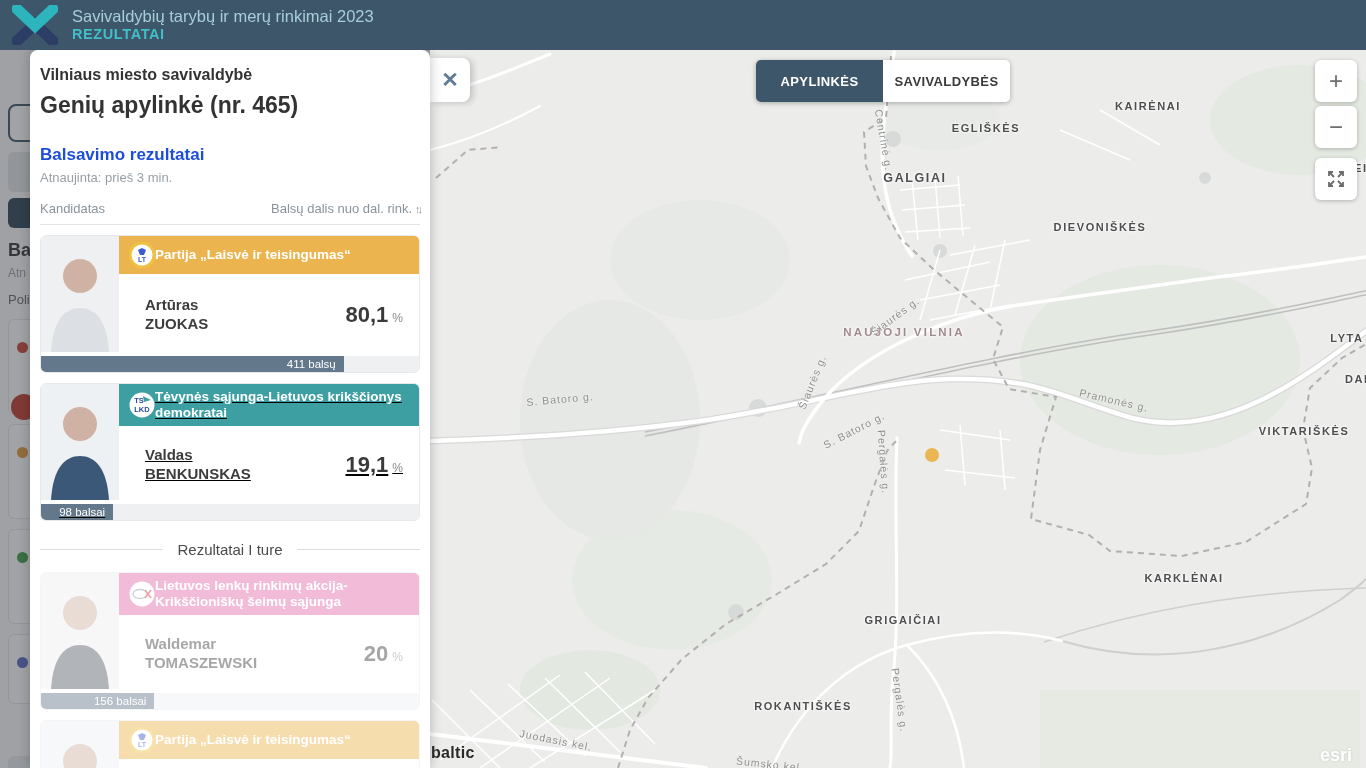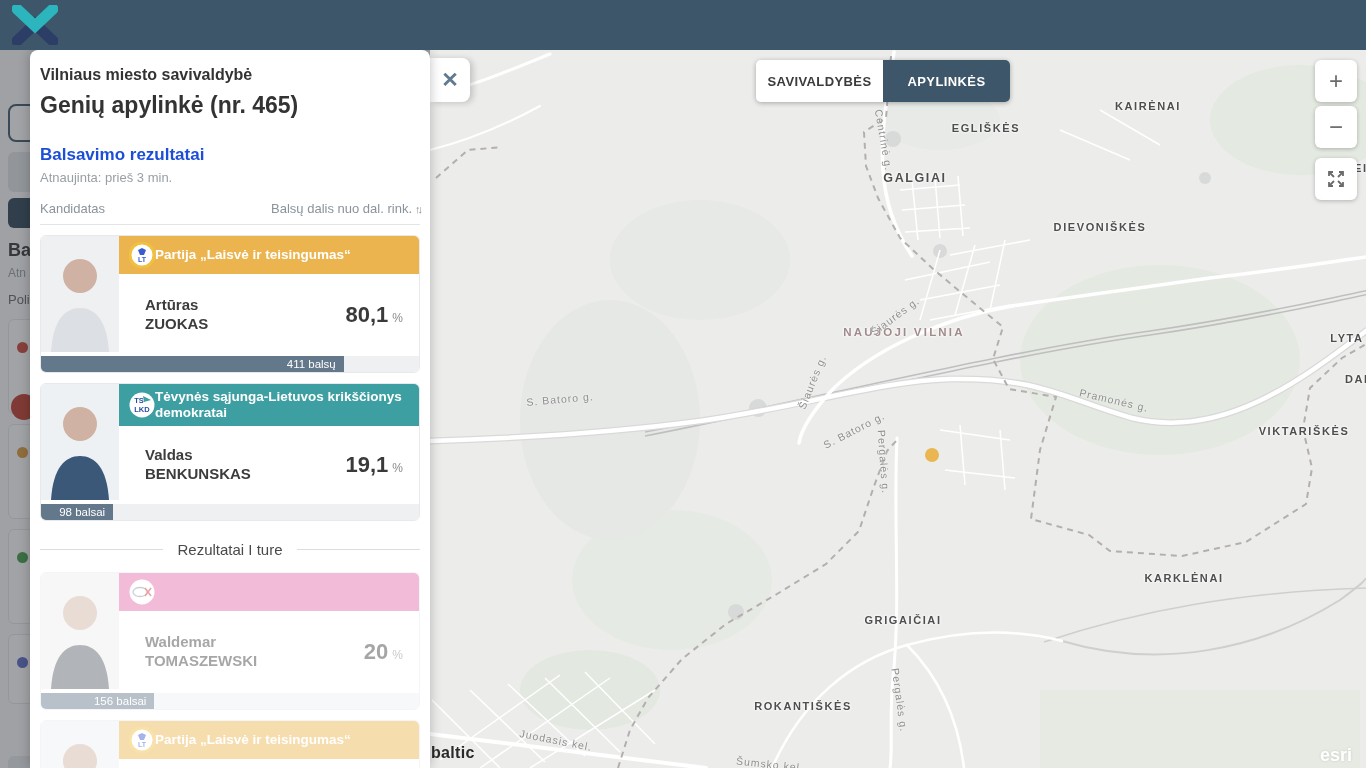--- a/index.html
+++ b/index.html
@@ -164,22 +164,22 @@
       <span class="street" style="left: 854px; top: 380px; transform: translate(-50%, -50%) rotate(-27deg);">S. Batoro g.</span>
       <span class="street" style="left: 560px; top: 349px; transform: translate(-50%, -50%) rotate(-5deg);">S. Batoro g.</span>
       <span class="street" style="left: 884px; top: 412px; transform: translate(-50%, -50%) rotate(86deg);">Pergalės g.</span>
       <span class="street" style="left: 900px; top: 650px; transform: translate(-50%, -50%) rotate(82deg);">Pergalės g.</span>
       <span class="street" style="left: 1114px; top: 350px; transform: translate(-50%, -50%) rotate(13deg);">Pramonės g.</span>
       <span class="street" style="left: 556px; top: 690px; transform: translate(-50%, -50%) rotate(11deg);">Juodasis kel.</span>
       <span class="street" style="left: 770px; top: 714px; transform: translate(-50%, -50%) rotate(6deg);">Šumsko kel.</span>
     </div>
 
   <div class="tabs">
+    <div class="tab dark">APYLINKĖS</div>
     <div class="tab light">SAVIVALDYBĖS</div>
-    <div class="tab dark">APYLINKĖS</div>
   </div>
 
   <div class="mapctrl">
     <button class="mbtn">+</button>
     <button class="mbtn">−</button>
     <button class="mbtn fs">
       <svg width="20" height="20" viewBox="0 0 20 20" fill="none" stroke="#6b6b6b" stroke-width="1.8">
         <path d="M8,8 L3,3 M3,7 L3,3 L7,3"></path>
           <path d="M12,8 L17,3 M13,3 L17,3 L17,7"></path>
         <path d="M8,12 L3,17 M3,13 L3,17 L7,17"></path>
@@ -210,20 +210,24 @@
   <div class="frag frag-dot" style="top: 563px; background: rgb(90, 104, 200);"></div>
   <div class="frag frag-btn">R</div>
   <div class="backdrop"></div>
 </div>
 
 <header class="topbar">
   <svg class="logo" viewBox="0 0 46 40">
     <polyline points="5,36 23,19 41,36" fill="none" stroke="#2c3e66" stroke-width="11" stroke-linecap="round"></polyline>
     <polyline points="5,4 23,21 41,4" fill="none" stroke="#2cb5bd" stroke-width="11" stroke-linecap="round"></polyline>
   </svg>
+  <div class="titles">
+    <div class="title">Savivaldybių tarybų ir merų rinkimai 2023</div>
+    <div class="subtitle">REZULTATAI</div>
+  </div>
 </header>
 
 <button class="close">
   <span>✕</span>
 </button>
 
 <aside class="panel">
   <div class="panel-inner">
     <div class="muni">Vilniaus miesto savivaldybė</div>
     <div class="precinct">Genių apylinkė (nr. 465)</div>
@@ -262,21 +266,21 @@
         <div class="pct">
             <span class="pct-num">80,1</span>
             <span class="pct-sign">%</span>
           </div>
       </div>
       <div class="bar">
           <div class="fill" style="width: 80.1%;"><span>411 balsų</span></div>
         </div>
     </div>
 
-    <div class="card" style="opacity: 1;">
+    <div class="card" style="opacity: 1; text-decoration: underline;">
       <div class="photo">
         <svg width="78" height="116" viewBox="0 0 78 116">
             <rect width="78" height="116" fill="#eef1f4"></rect>
             <circle cx="39" cy="40" r="17" fill="#cfb2a3"></circle>
             <path d="M10,116 C12,84 24,72 39,72 C54,72 66,84 68,116 Z" fill="#3c5878"></path>
           </svg>
       </div>
       <div class="banner" style="background-color: rgb(61, 159, 162);">
         <svg class="plogo" viewBox="0 0 26 26">
             <circle cx="13" cy="13" r="12.5" fill="#fff"></circle>
@@ -312,20 +316,21 @@
             <circle cx="39" cy="40" r="17" fill="#cfb2a3"></circle>
             <path d="M10,116 C12,84 24,72 39,72 C54,72 66,84 68,116 Z" fill="#555b63"></path>
           </svg>
       </div>
       <div class="banner" style="background-color: rgb(227, 107, 171);">
         <svg class="plogo" viewBox="0 0 26 26">
             <circle cx="13" cy="13" r="12.5" fill="#fff"></circle>
             <ellipse cx="11" cy="13" rx="7" ry="4.5" fill="none" stroke="#8899aa" stroke-width="1.3"></ellipse>
             <path d="M16,9 L22,17 M22,9 L16,17" stroke="#d23b3b" stroke-width="1.6"></path>
           </svg>
+        <span class="pname">Lietuvos lenkų rinkimų akcija-Krikščioniškų šeimų sąjunga</span>
       </div>
       <div class="cbody">
         <div class="cname">
             <div>Waldemar</div>
             <div>TOMASZEWSKI</div>
           </div>
         <div class="pct">
             <span class="pct-num">20</span>
             <span class="pct-sign">%</span>
           </div>

